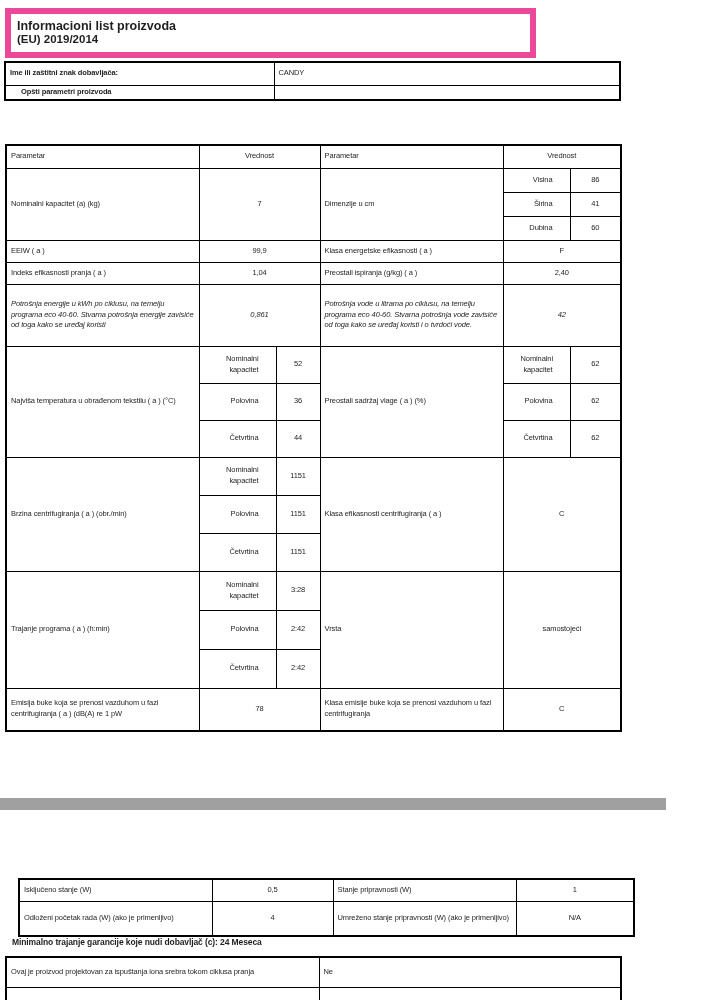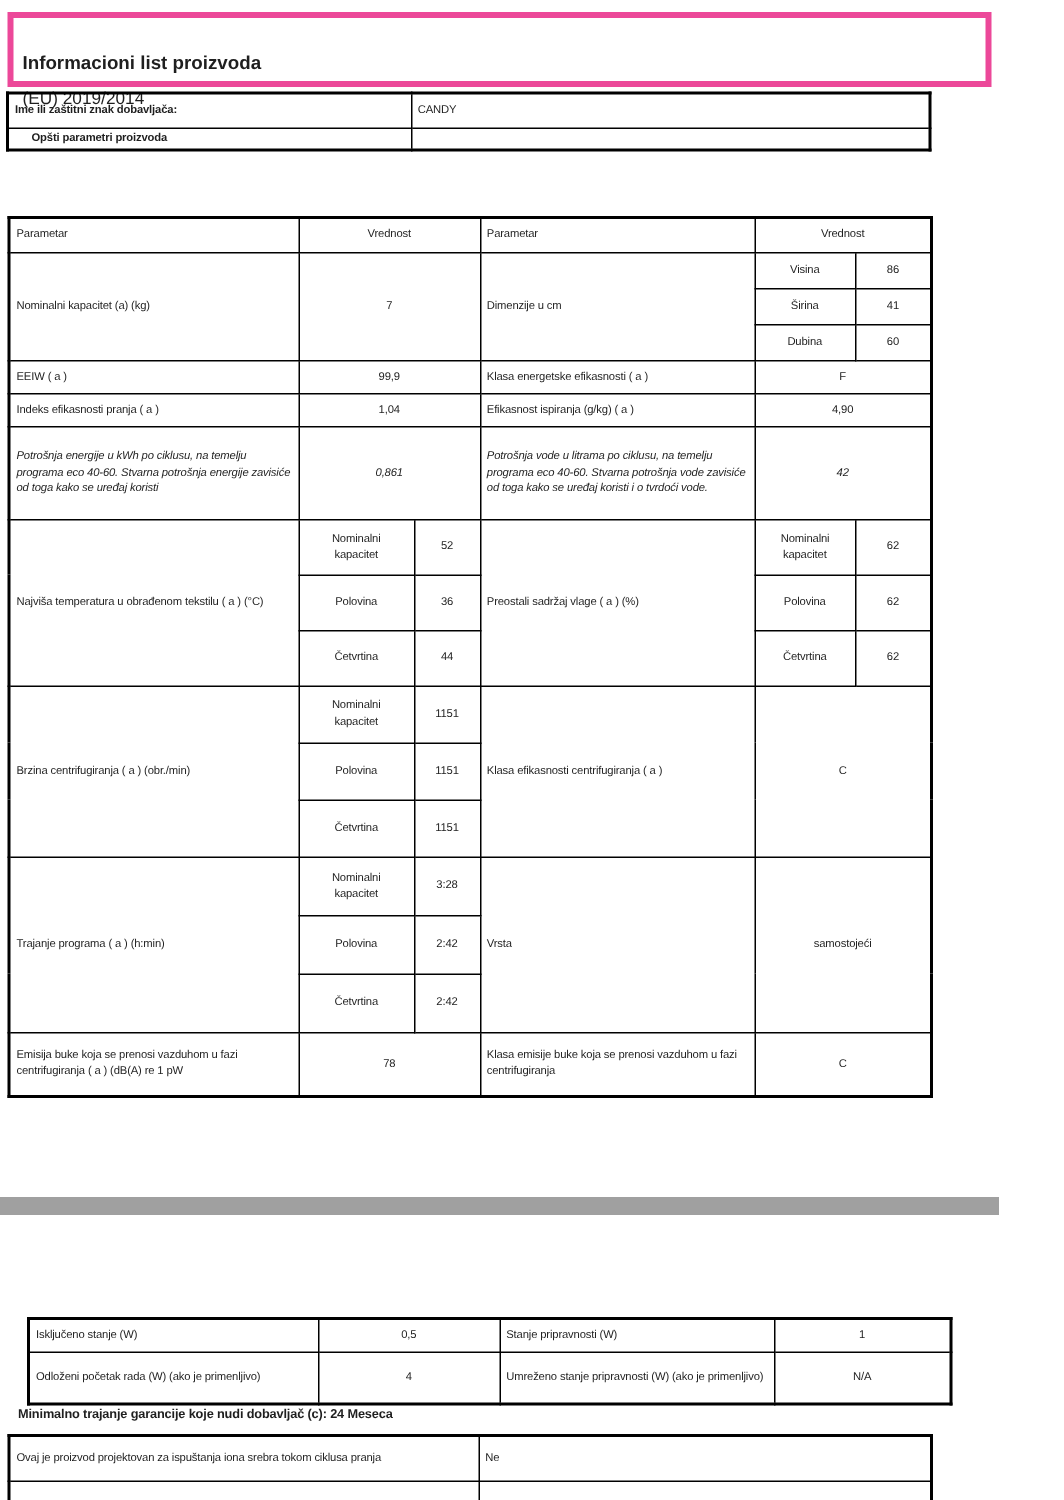--- a/index.html
+++ b/index.html
@@ -8,45 +8,45 @@
     background: #ffffff;
     font-family: "Liberation Sans", sans-serif;
     color: #1f1f1f;
     overflow: hidden;
     position: relative;
   }
   .abs { position: absolute; }
 
   
   .title-box {
-    left: 5px; top: 8px; width: 656px; height: 50px;
-    border: 4px solid #ec4899;
-    padding: 21px 6px;
+    left: 5px; top: 8px; width: 531px; height: 50px;
+    border: 6px solid #ec4899;
+    padding: 3px 6px;
   }
   .doc-title { font-size: 12.5px; font-weight: 700; margin-top: 2px; }
-  .doc-reg   { font-size: 11.5px; font-weight: 400; margin-top: 11px; }
+  .doc-reg   { font-size: 11.5px; font-weight: 700; }
 
   
   table {
     border-collapse: collapse;
     table-layout: fixed;
     width: 615px;
     border: 2px solid #000;
   }
   td {
     border: 1px solid #000;
     font-size: 7.5px;
     line-height: 1.45;
     vertical-align: middle;
     overflow: hidden;
     letter-spacing: -0.1px;
   }
   .lbl     { text-align: left; padding: 1px 4px; }
   .val     { text-align: center; padding: 1px 10px; }
-  .sub-lbl { text-align: center; padding: 1px 17px; }
+  .sub-lbl { text-align: right; padding: 1px 17px; }
   .bold    { font-weight: 700; }
 
   
   .h15 td { height: 15px; padding-left: 15px; } .h22 td { height: 22px; } .h23 td { height: 23px; }
   .h24 td { height: 24px; } .h30 td { height: 30px; } .h35 td { height: 35px; }
   .h37 td { height: 37px; } .h38 td { height: 38px; } .h39 td { height: 39px; }
   .h43 td { height: 43px; } .h62 td { height: 62px; font-style: italic; }
 
   .supplier-table { left: 4px; top: 61px; }
   .main-table     { left: 5px; top: 144px; }
@@ -124,22 +124,22 @@
   <tr class="h22">
     <td class="lbl">EEIW ( a )</td>
     <td class="val" colspan="2">99,9</td>
     <td class="lbl">Klasa energetske efikasnosti ( a )</td>
     <td class="val" colspan="2">F</td>
   </tr>
 
   <tr class="h22">
     <td class="lbl">Indeks efikasnosti pranja ( a )</td>
     <td class="val" colspan="2">1,04</td>
-    <td class="lbl">Efikasnost ispiranja (g/kg) ( a )</td>
-    <td class="val" colspan="2">4,90</td>
+    <td class="lbl">Preostali ispiranja (g/kg) ( a )</td>
+    <td class="val" colspan="2">2,40</td>
   </tr>
 
   <tr class="h62">
     <td class="lbl">Potrošnja energije u kWh po ciklusu, na temelju programa eco 40-60. Stvarna potrošnja energije zavisiće od toga kako se uređaj koristi</td>
     <td class="val" colspan="2">0,861</td>
     <td class="lbl">Potrošnja vode u litrama po ciklusu, na temelju programa eco 40-60. Stvarna potrošnja vode zavisiće od toga kako se uređaj koristi i o tvrdoći vode.</td>
     <td class="val" colspan="2">42</td>
   </tr>
 
   <tr class="h37">

